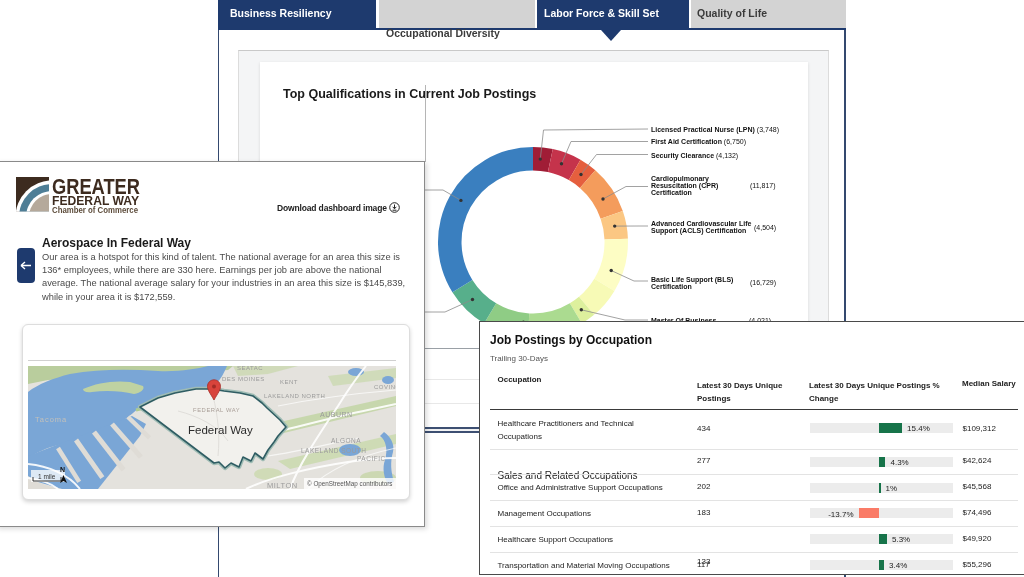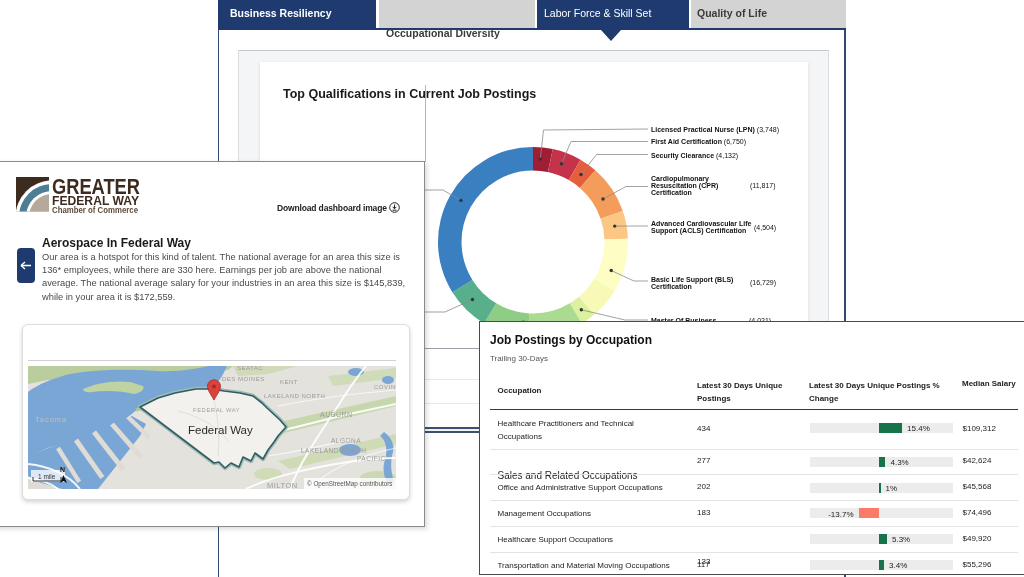--- a/index.html
+++ b/index.html
@@ -12,21 +12,21 @@
 
 <div class="abs" style="left:218px;top:0;width:628px;height:577px;background:#fff;border-left:1.5px solid #34496F;border-right:2px solid #34496F;box-sizing:border-box;"></div>
 
 <div class="abs" style="left:218px;top:0;width:158px;height:27.5px;background:#1E3A6E;"></div>
 <div class="abs" style="left:379px;top:0;width:156px;height:27.5px;background:#D3D3D3;"></div>
 <div class="abs" style="left:537px;top:0;width:152px;height:27.5px;background:#1E3A6E;"></div>
 <div class="abs" style="left:691px;top:0;width:154.5px;height:27.5px;background:#D3D3D3;"></div>
 <div class="abs" style="left:218px;top:27.5px;width:627.5px;height:2.5px;background:#1E3A6E;"></div>
 <div class="abs" style="left:230px;top:7px;font-size:10.5px;font-weight:bold;color:#fff;">Business Resiliency</div>
 <div class="abs" style="left:386px;top:7px;font-size:10.5px;font-weight:bold;color:#3B3B3B;margin-top:20px;">Occupational Diversity</div>
-<div class="abs" style="left:544px;top:7px;font-size:10.5px;font-weight:normal;color:#fff;">Labor Force &amp; Skill Set</div>
+<div class="abs" style="left:544px;top:7px;font-size:10.5px;font-weight:bold;color:#fff;">Labor Force &amp; Skill Set</div>
 <div class="abs" style="left:697px;top:7px;font-size:10.5px;font-weight:bold;color:#3B3B3B;">Quality of Life</div>
 <div class="abs" style="left:601px;top:30px;width:0;height:0;border-left:10px solid transparent;border-right:10px solid transparent;border-top:11px solid #1E3A6E;"></div>
 
 <div class="abs" style="left:238px;top:50px;width:591px;height:382px;background:#F4F5F6;border-top:1px solid #C9C9C9;border-left:1px solid #DCDCDC;border-right:1px solid #DCDCDC;box-sizing:border-box;"></div>
 
 <div class="abs" style="left:260px;top:62px;width:548px;height:365px;background:#fff;box-shadow:0 1px 3px rgba(0,0,0,0.12);"></div>
 <div class="abs" style="left:283px;top:87px;font-size:12.5px;font-weight:bold;color:#1a1a1a;">Top Qualifications in Current Job Postings</div>
 
 <div class="abs" style="left:290px;top:348px;width:480px;height:1px;background:#9aa0a6;"></div>
 <div class="abs" style="left:290px;top:379px;width:480px;height:1px;background:#e8e8e8;"></div>
@@ -86,21 +86,21 @@
 <div class="abs" style="left:750px;top:279px;font-size:7px;color:#111;">(16,729)</div>
 <div class="abs" style="left:651px;top:317px;width:95px;font-size:7px;line-height:7px;color:#111;font-weight:bold;">Master Of Business</div>
 <div class="abs" style="left:749px;top:317px;font-size:7px;color:#111;">(4,021)</div>
 
 <div class="abs" style="left:424.5px;top:85px;width:1px;height:77px;background:#b5b5b5;"></div>
 
 <div class="abs" style="left:478.5px;top:321px;width:551.5px;height:254px;background:#fff;border:1.5px solid #4a4a4a;box-sizing:border-box;"></div>
 <div class="abs" style="left:490px;top:333px;font-size:12px;font-weight:bold;color:#111;">Job Postings by Occupation</div>
 <div class="abs" style="left:490px;top:354px;font-size:8px;color:#555;">Trailing 30-Days</div>
 
-<div class="abs" style="left:497.5px;top:386px;font-size:8px;font-weight:bold;color:#222;">Occupation</div>
+<div class="abs" style="left:497.5px;top:375px;font-size:8px;font-weight:bold;color:#222;">Occupation</div>
 <div class="abs" style="left:697px;top:379px;width:90px;font-size:8px;font-weight:bold;color:#222;line-height:13px;">Latest 30 Days Unique Postings</div>
 <div class="abs" style="left:809px;top:379px;width:135px;font-size:8px;font-weight:bold;color:#222;line-height:13px;">Latest 30 Days Unique Postings % Change</div>
 <div class="abs" style="left:962px;top:379px;font-size:8px;font-weight:bold;color:#222;">Median Salary</div>
 <div class="abs" style="left:490px;top:408.5px;width:528px;height:1.5px;background:#3a3a3a;"></div>
 
 <div class="abs" style="left:497.5px;top:418px;width:185px;font-size:8px;line-height:12.5px;color:#222;">Healthcare Practitioners and Technical<br>Occupations</div>
 <div class="abs" style="left:697px;top:424px;font-size:8px;color:#222;">434</div>
 <div class="abs" style="left:810px;top:423px;width:143px;height:10px;background:#ECECEC;"></div>
 <div class="abs" style="left:879.0px;top:423px;width:23.1px;height:10px;background:#17744A;"></div>
 <div class="abs" style="left:907.1px;top:424.2px;font-size:8px;color:#222;">15.4%</div>

